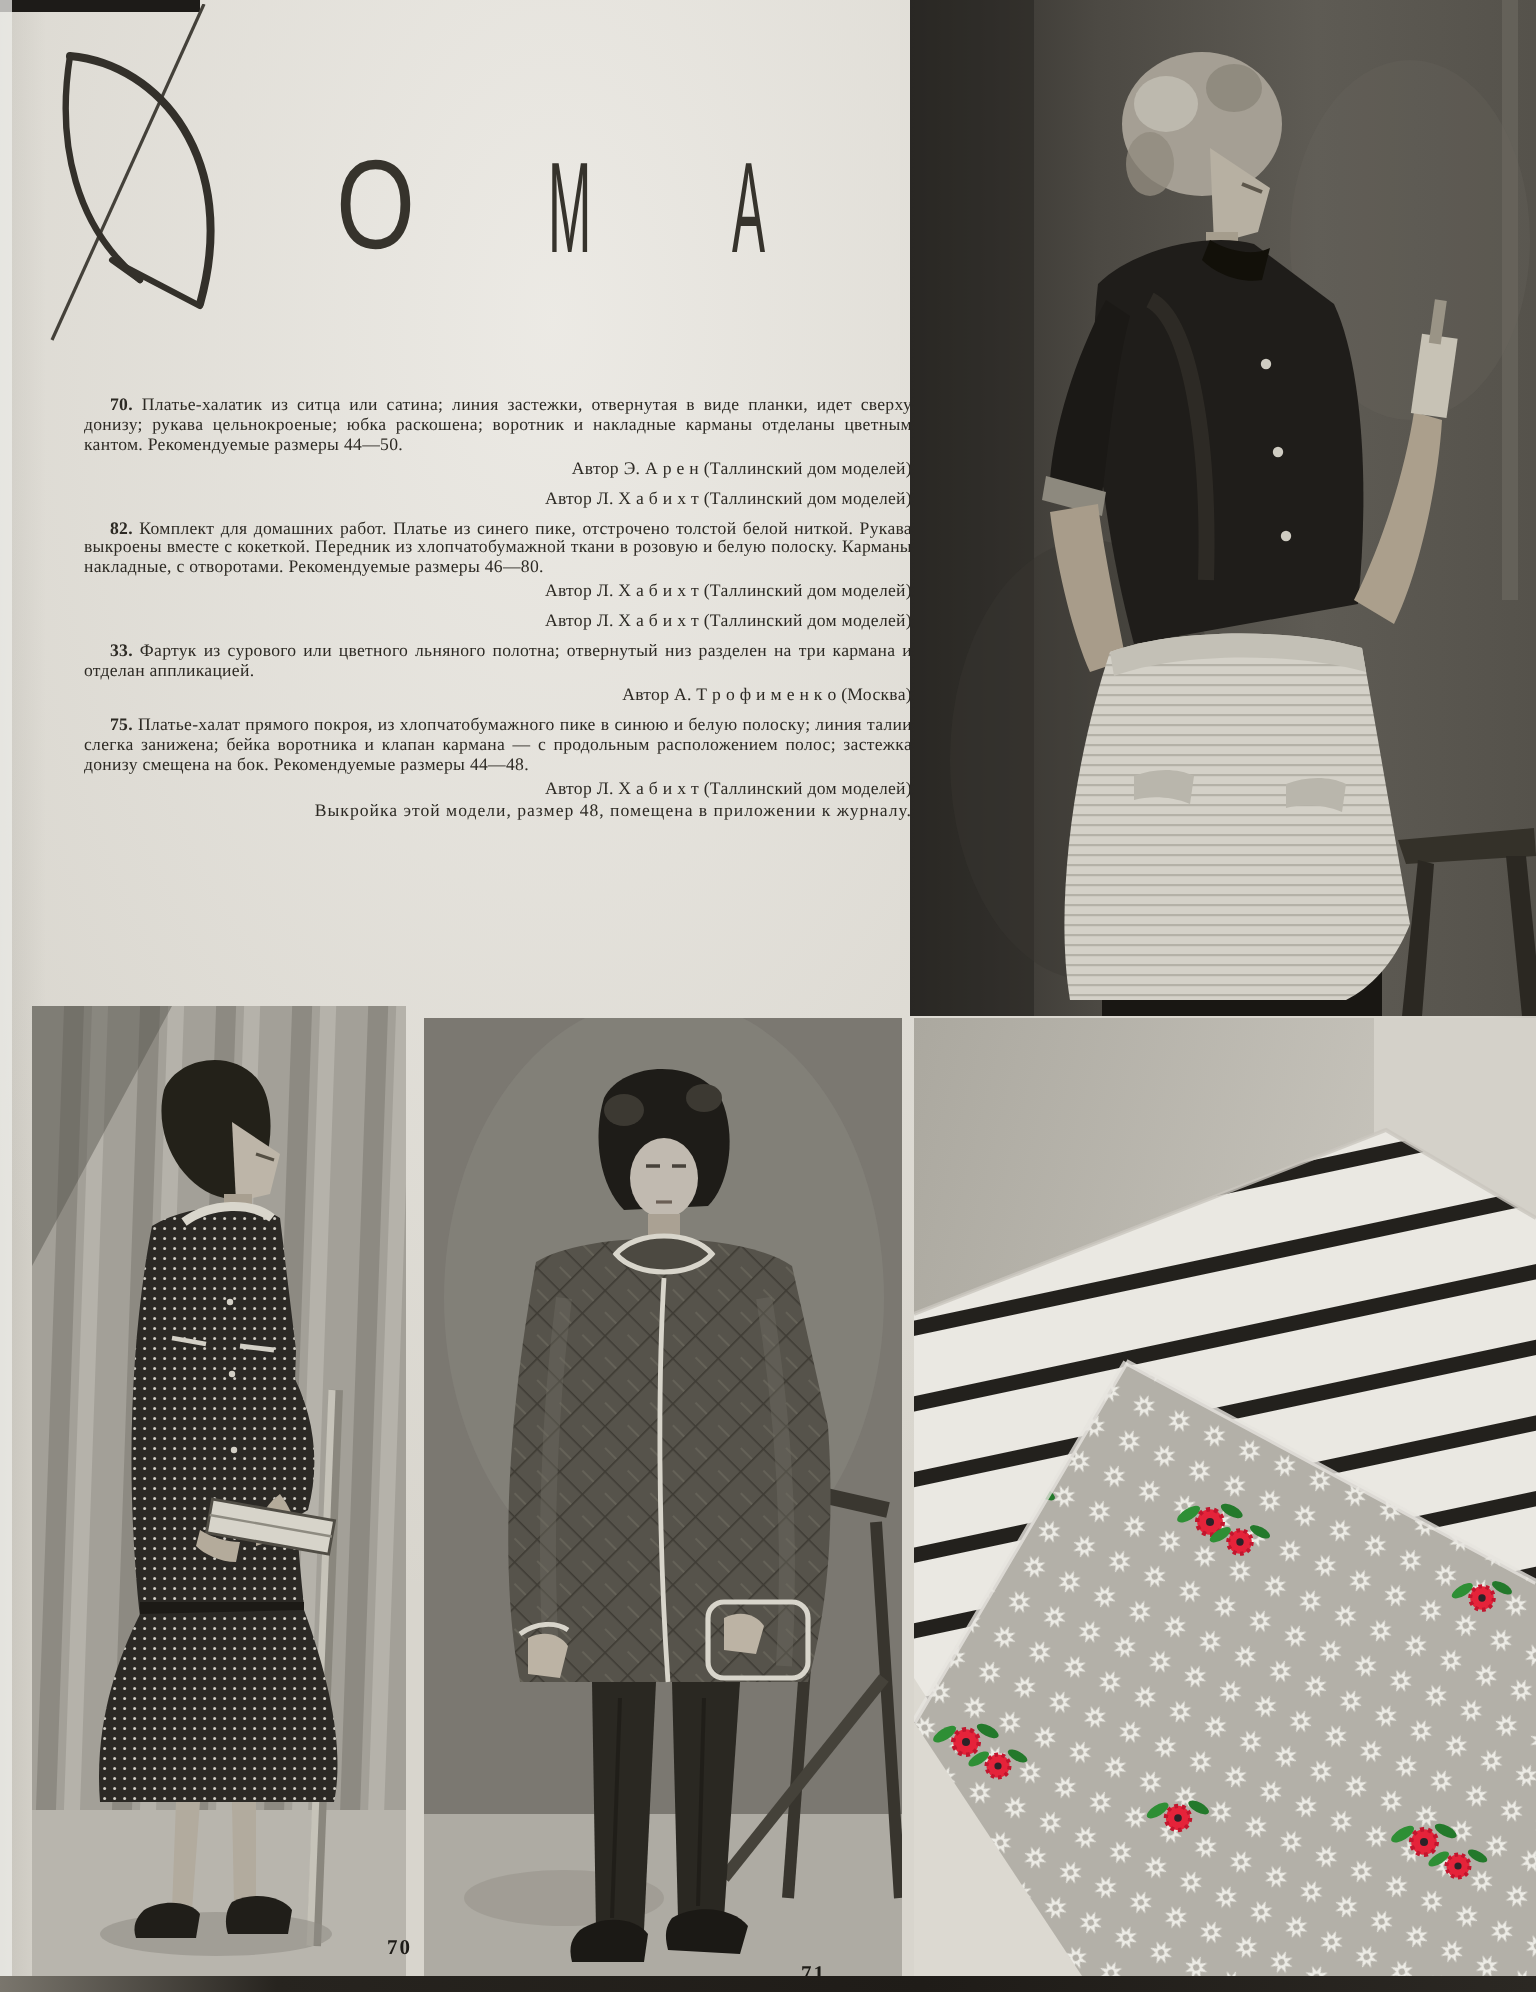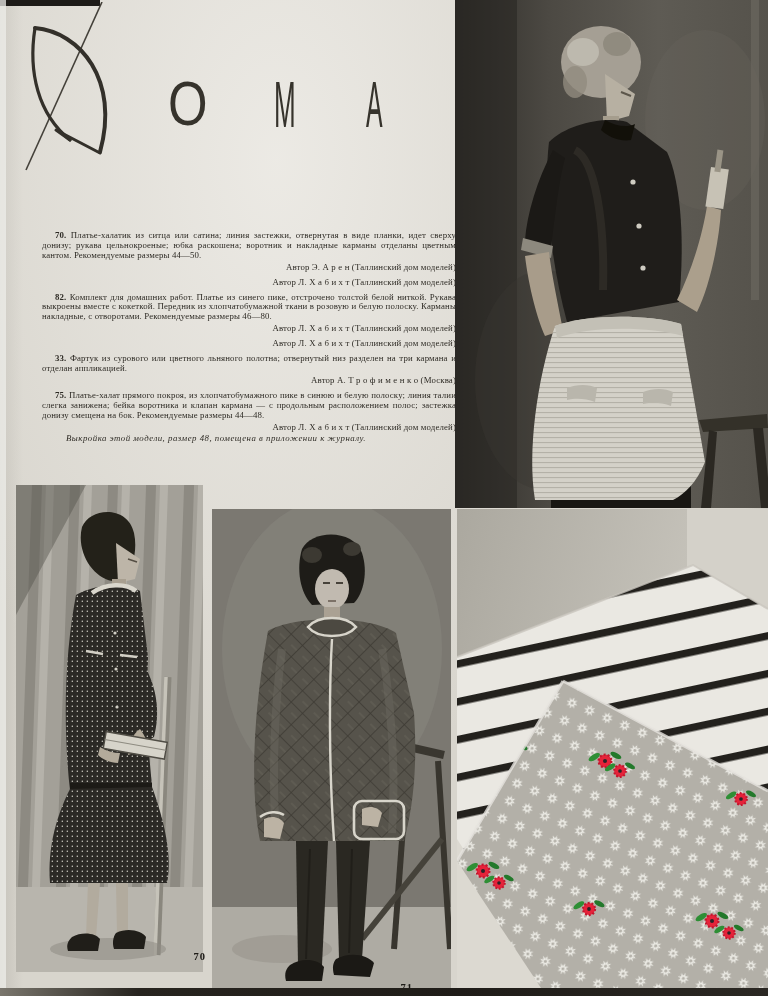--- a/index.html
+++ b/index.html
@@ -21,31 +21,31 @@
   .title-letter{
     position:absolute;color:#36332c;font-family:"Liberation Sans",sans-serif;
     font-weight:400;font-size:62px;line-height:1;transform-origin:left top;
   }
   .letter-o{left:168px;top:72px;transform:scale(.82,1.02);}
   .letter-m{left:274px;top:73px;transform:scale(.42,1.04);}
   .letter-a{left:366px;top:73px;transform:scale(.40,1.04);}
   
   .text-col{
     position:absolute;left:42px;top:194px;width:414px;color:#2d2a24;
-    font-size:8.8px;line-height:9.9px;text-align:justify;letter-spacing:.15px;margin-top:33px;
+    font-size:8.8px;line-height:9.9px;text-align:justify;letter-spacing:.15px;
   }
   .text-col p{margin:0;}
   p.article{text-indent:13px;margin:4px 0 2px;}
   p.article b{font-weight:bold;}
   p.author{padding-left:24px;margin:2px 0 5px;text-align:right;}
-  p.note{padding-left:24px;margin:-3px 0 0;font-style:italic;text-align:left;letter-spacing:.5px;}
+  p.note{padding-left:24px;margin:-3px 0 0;text-align:right;letter-spacing:.5px;}
   
   .photo{position:absolute;overflow:hidden;}
   .photo-tr{left:455px;top:0;width:313px;height:508px;}
-  .photo-bl{left:16px;top:485px;width:202px;height:487px;}
+  .photo-bl{left:16px;top:503px;width:202px;height:487px;}
   .photo-bm{left:212px;top:509px;width:239px;height:490px;}
   .fabric-panel{left:457px;top:509px;width:311px;height:479px;}
   .photo svg{display:block;}
   .caption{
     position:absolute;font-family:"Liberation Serif",serif;font-weight:bold;
     font-size:10.5px;color:#1d1b17;letter-spacing:1px;
   }
   .cap-70{right:12px;bottom:10px;}
   .cap-71{right:38px;bottom:6px;}
 </style>

